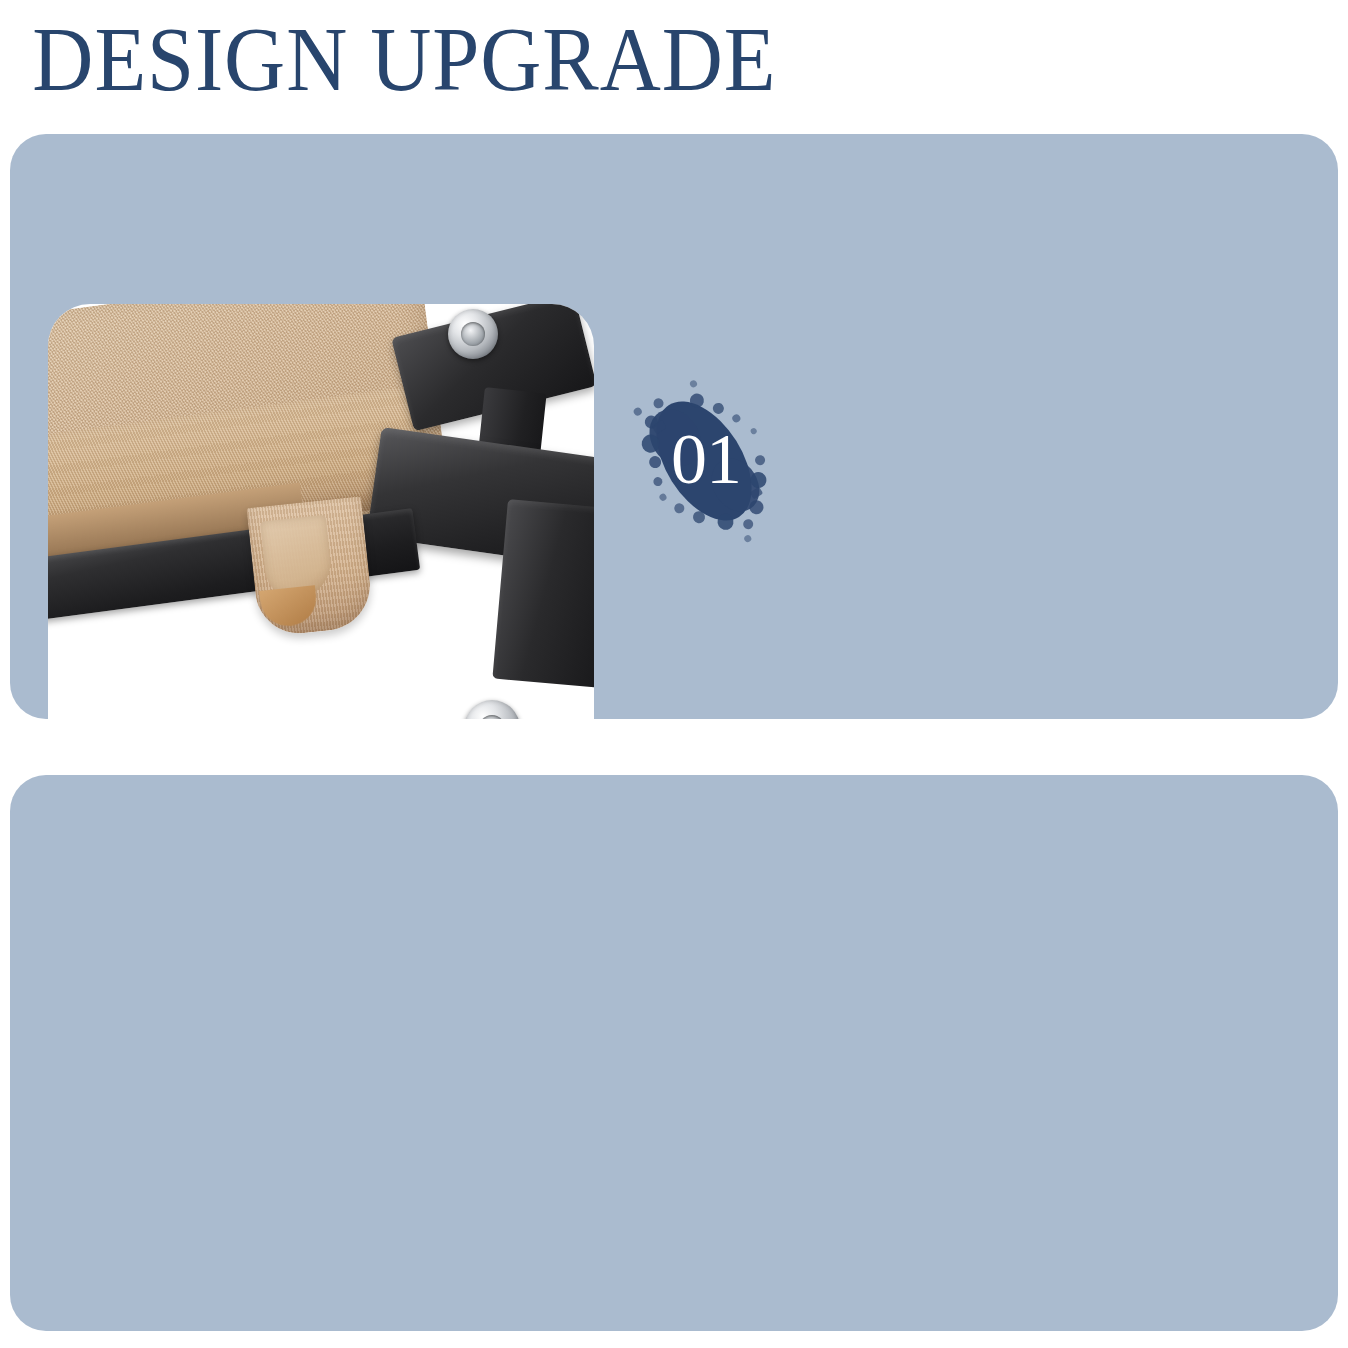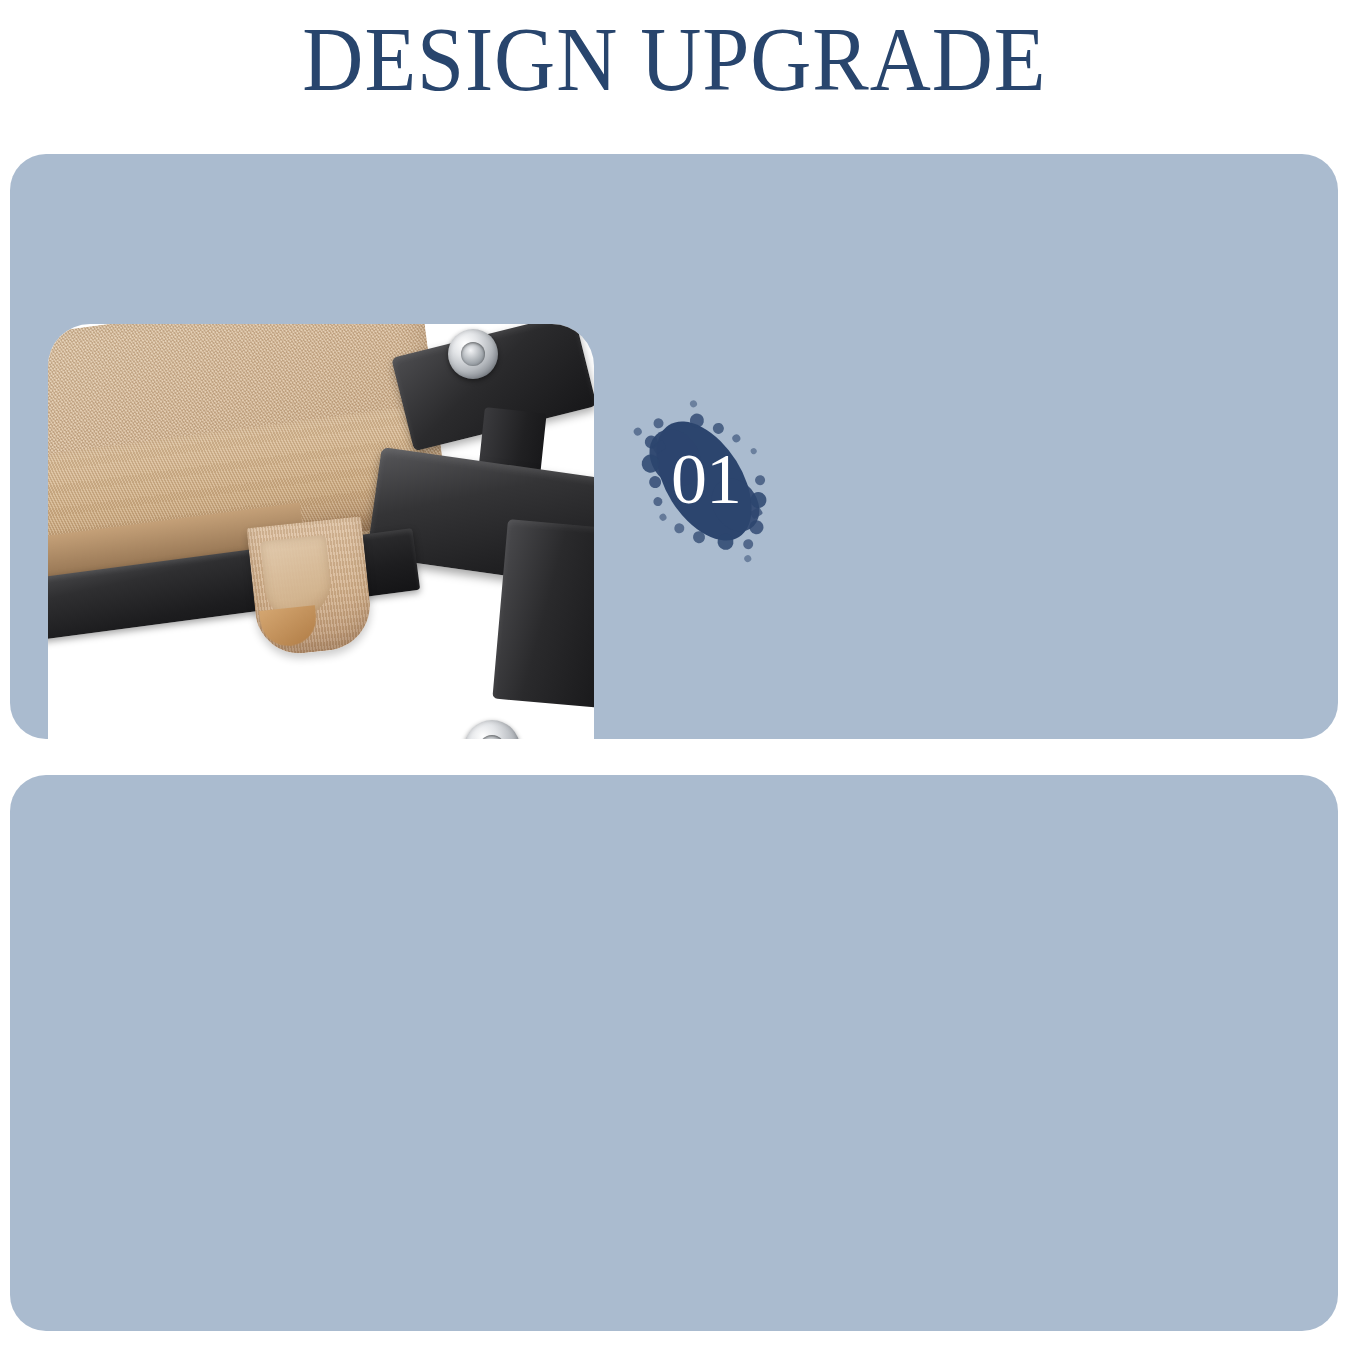--- a/index.html
+++ b/index.html
@@ -7,21 +7,21 @@
     width:1348px;height:1348px;
     background:#ffffff;
     font-family:"Liberation Serif", serif;
     overflow:hidden;
     position:relative;
   }
 
   
   .title-wrap{
     position:absolute;left:0;top:0;width:1348px;height:118px;
-    display:flex;align-items:center;justify-content:center;
+    display:flex;align-items:center;
   }
   .title{
     font-family:"Liberation Serif", serif;
     font-size:92px;
     line-height:92px;
     letter-spacing:1px;
     font-weight:400;
     color:#28456d;
     transform:scaleX(0.92);
     transform-origin:center;
@@ -29,21 +29,21 @@
     -webkit-font-smoothing:antialiased;
   }
 
   
   .panel{
     position:absolute;
     background:#aabbcf;
     border-radius:36px;
     overflow:hidden;
   }
-  #panel-1{ left:10px; top:134px; width:1328px; height:585px;margin-top:20px; }
+  #panel-1{ left:10px; top:134px; width:1328px; height:585px; }
   #panel-2{ left:10px; top:775px; width:1328px; height:556px; }
 
   
   .photo{
     position:absolute;
     background:#ffffff;
     border-radius:42px;
     overflow:hidden;
   }
   #photo-1{ left:38px; top:170px; width:546px; height:500px; }

